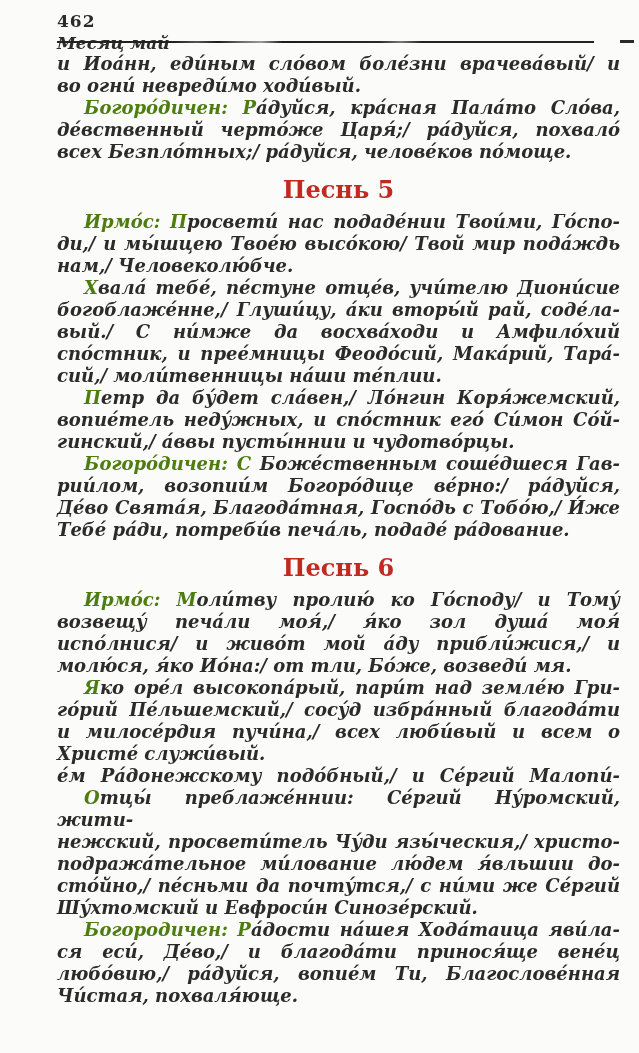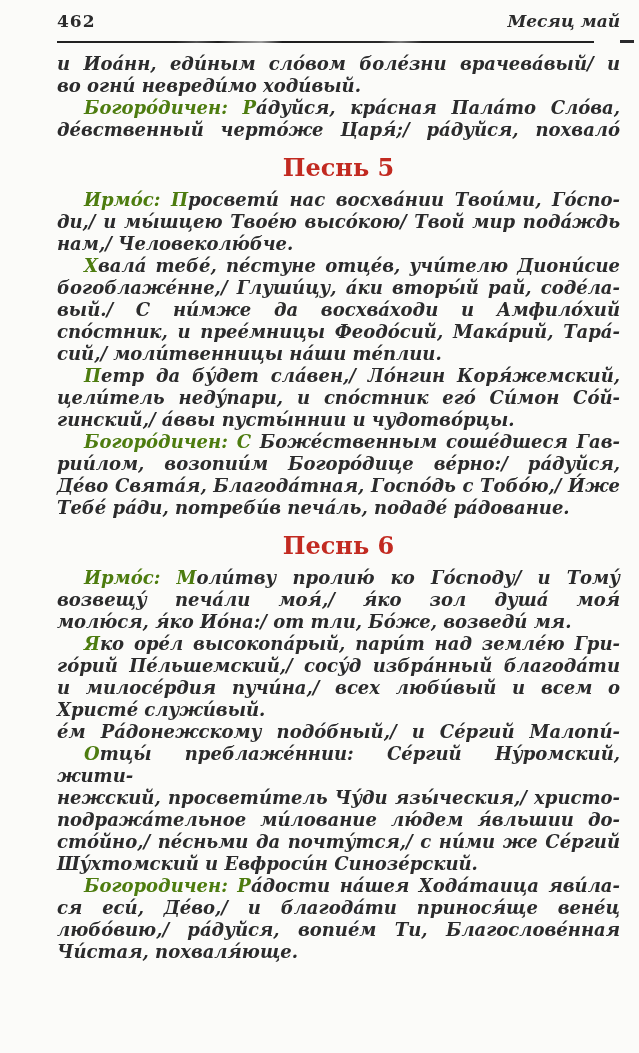--- a/index.html
+++ b/index.html
@@ -21,20 +21,21 @@
     position: absolute;
     top: 10px;
     left: 57px;
     width: 563px;
     display: flex;
     justify-content: space-between;
     align-items: baseline;
     font-size: 17px;
     font-weight: bold;
     line-height: 22px;
+    flex-direction: column;
   }
   .page-number { font-style: normal; letter-spacing: 1px; }
   .running-title { font-style: italic; }
   .header-rule {
     position: absolute;
     top: 41px;
     left: 57px;
     width: 537px;
     height: 2px;
     background: linear-gradient(to right,
@@ -90,49 +91,51 @@
   <div class="header-rule"></div>
   <div class="header-rule-dash"></div>
   <div class="text-column">
       <div class="paragraph">
         <div class="line"><span>и Иоа́нн, еди́ным сло́вом боле́зни врачева́вый/ и</span></div>
         <div class="line last"><span>во огни́ невреди́мо ходи́вый.</span></div>
       </div>
       <div class="paragraph">
         <div class="line first-indent"><span class="red">Богоро́дичен: Р</span><span>а́дуйся, кра́сная Пала́то Сло́ва,</span></div>
         <div class="line"><span>де́вственный черто́же Царя́;/ ра́дуйся, похвало́</span></div>
+        <div class="line last"><span>всех Безпло́тных;/ ра́дуйся, челове́ков по́моще.</span></div>
       </div>
       <div class="song-heading">Песнь 5</div>
       <div class="paragraph italic">
-        <div class="line first-indent"><span class="red">Ирмо́с: П</span><span>росвети́ нас восхва́нии Твои́ми, Го́спо-</span></div>
+        <div class="line first-indent"><span class="red">Ирмо́с: П</span><span>росвети́ нас подаде́нии Твои́ми, Го́спо-</span></div>
         <div class="line"><span>ди,/ и мы́шцею Твое́ю высо́кою/ Твой мир пода́ждь</span></div>
         <div class="line last"><span>нам,/ Человеколю́бче.</span></div>
       </div>
       <div class="paragraph">
         <div class="line first-indent"><span class="red">Х</span><span>вала́ тебе́, пе́стуне отце́в, учи́телю Диони́сие</span></div>
         <div class="line"><span>богоблаже́нне,/ Глуши́цу, а́ки вторы́й рай, соде́ла-</span></div>
         <div class="line"><span>вый./ С ни́мже да восхва́ходи и Амфило́хий</span></div>
         <div class="line"><span>спо́стник, и прее́мницы Феодо́сий, Мака́рий, Тара́-</span></div>
         <div class="line last"><span>сий,/ моли́твенницы на́ши те́плии.</span></div>
       </div>
       <div class="paragraph">
         <div class="line first-indent"><span class="red">П</span><span>етр да бу́дет сла́вен,/ Ло́нгин Коря́жемский,</span></div>
-        <div class="line"><span>цели́тель неду́пари, и спо́стник его́ Си́мон Со́й-</span></div>
+        <div class="line"><span>вопие́тель неду́жных, и спо́стник его́ Си́мон Со́й-</span></div>
         <div class="line last"><span>гинский,/ а́ввы пусты́ннии и чудотво́рцы.</span></div>
       </div>
       <div class="paragraph">
         <div class="line first-indent"><span class="red">Богоро́дичен: С</span><span> Боже́ственным соше́дшеся Гав-</span></div>
         <div class="line"><span>рии́лом, возопии́м Богоро́дице ве́рно:/ ра́дуйся,</span></div>
         <div class="line"><span>Де́во Свята́я, Благода́тная, Госпо́дь с Тобо́ю,/ И́же</span></div>
         <div class="line last"><span>Тебе́ ра́ди, потреби́в печа́ль, подаде́ ра́дование.</span></div>
       </div>
       <div class="song-heading">Песнь 6</div>
       <div class="paragraph italic">
         <div class="line first-indent"><span class="red">Ирмо́с: М</span><span>оли́тву пролию́ ко Го́споду/ и Тому́</span></div>
         <div class="line"><span>возвещу́ печа́ли моя́,/ я́ко зол душа́ моя́</span></div>
+        <div class="line"><span>испо́лнися/ и живо́т мой а́ду прибли́жися,/ и</span></div>
         <div class="line last"><span>молю́ся, я́ко Ио́на:/ от тли, Бо́же, возведи́ мя.</span></div>
       </div>
       <div class="paragraph">
         <div class="line first-indent"><span class="red">Я</span><span>ко оре́л высокопа́рый, пари́т над земле́ю Гри-</span></div>
         <div class="line"><span>го́рий Пе́льшемский,/ сосу́д избра́нный благода́ти</span></div>
         <div class="line"><span>и милосе́рдия пучи́на,/ всех люби́вый и всем о</span></div>
         <div class="line last"><span>Христе́ служи́вый.</span></div>
       </div>
       <div class="paragraph">
         <div class="line"><span>е́м Ра́донежскому подо́бный,/ и Се́ргий Малопи́-</span></div>

